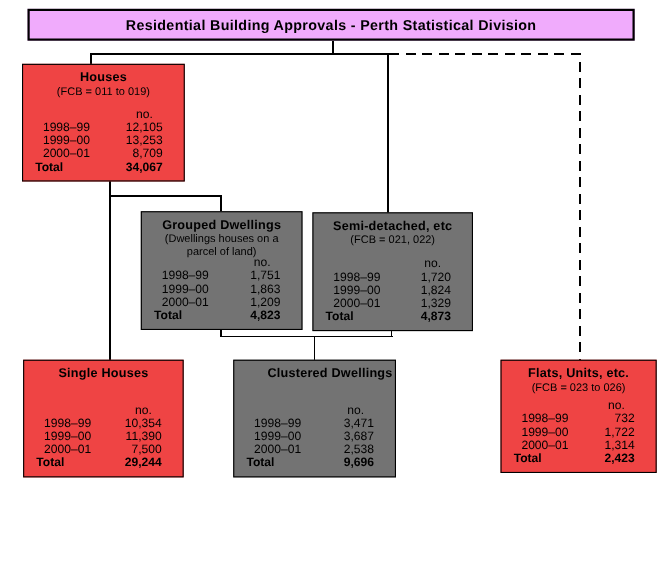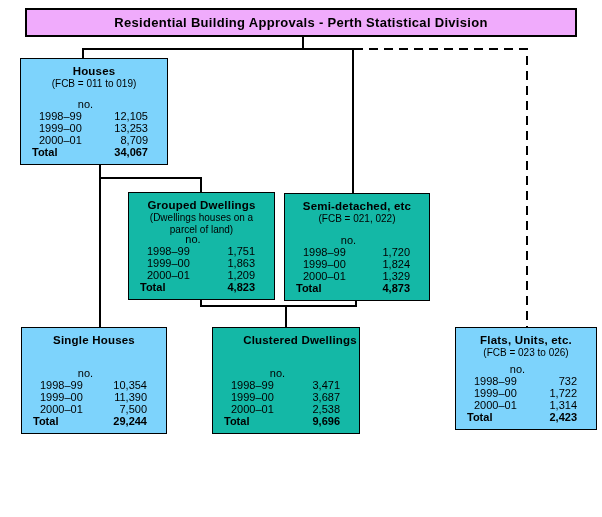--- a/index.html
+++ b/index.html
@@ -19,33 +19,33 @@
     border:2px solid #000; background:#f0abfc;
     display:flex; align-items:center; justify-content:center;
   }
   .titlebox .t {
     font-size:13px; font-weight:bold; letter-spacing:0.3px; white-space:nowrap;
   }
 
   .box {
     position:absolute;
     border:1.5px solid #000;
-    background:#7dd3fc;
+    background:#ef4444;
     text-align:center;
   }
-  .box.gray { background:#14b8a6; }
+  .box.gray { background:#737373; }
 
   .bt { margin-top:6px; font-size:11.5px; font-weight:bold; letter-spacing:0.2px; line-height:13px; }
   .bs { font-size:10px; line-height:11.5px; padding:0 12px; }
 
   .data {
     position:absolute; left:11px; right:19px; bottom:6px;
     font-size:11px;
   }
-  .data .unit { padding-right:9px; line-height:12px; }
+  .data .unit { text-align:right; padding-right:9px; line-height:12px; }
   .data .row { display:flex; justify-content:space-between; line-height:12px; }
   .data .row .yl { padding-left:7px; }
   .data .row.total { font-weight:bold; }
 
   
   #box-houses    { left:20px;  top:58px;  width:148px; height:107px; }
   #box-grouped   { left:128px; top:192px; width:147px; height:108px; }
   #box-semi      { left:284px; top:193px; width:146px; height:108px; }
   #box-single    { left:21px;  top:327px; width:146px; height:107px; }
   #box-clustered { left:212px; top:327px; width:148px; height:107px;padding-left:28px; }

